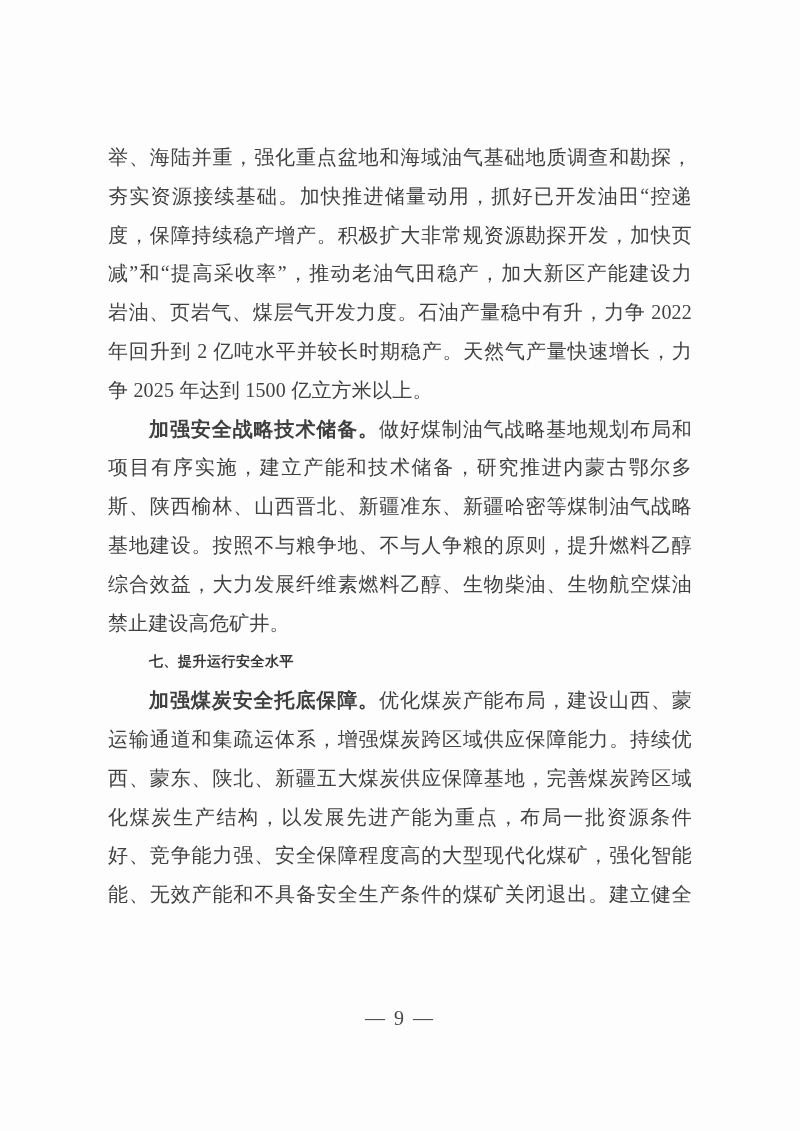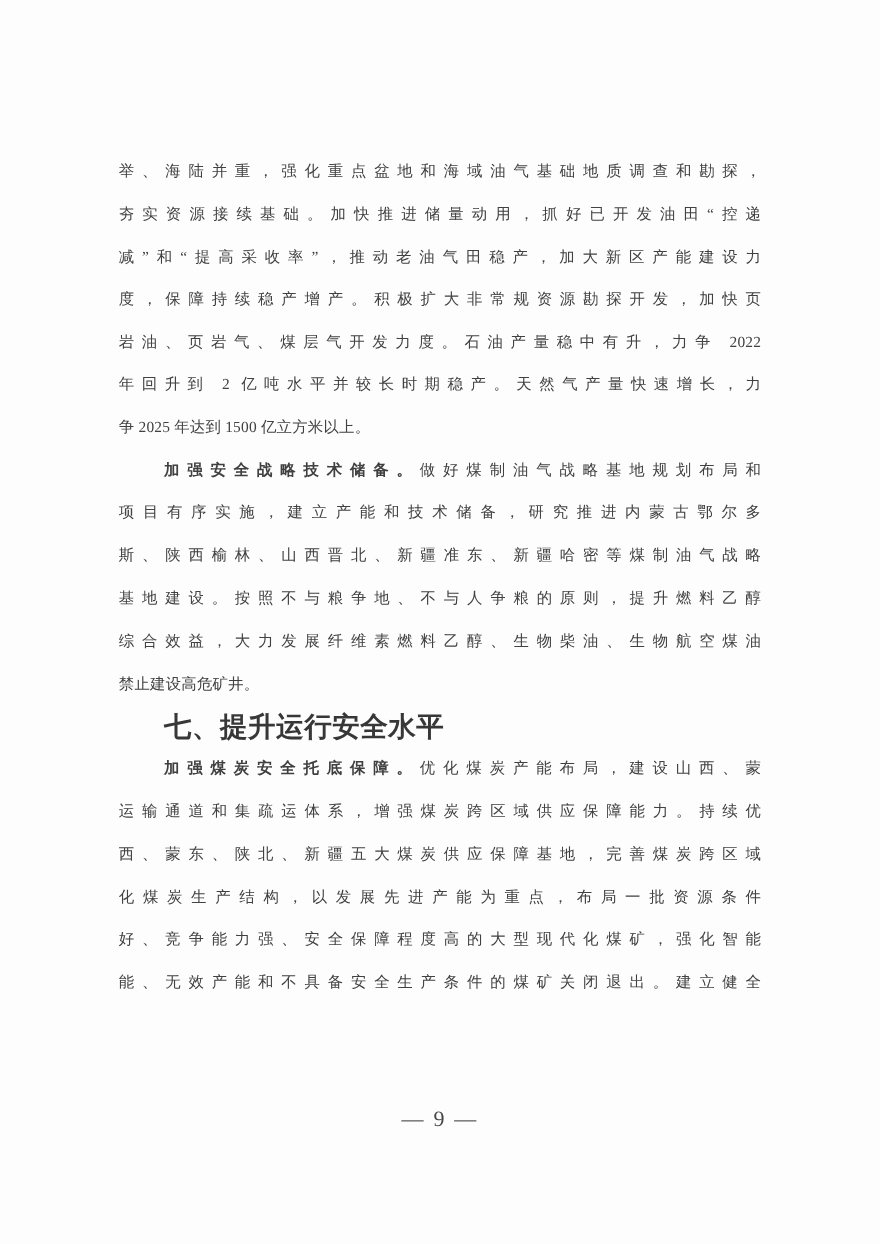--- a/index.html
+++ b/index.html
@@ -27,21 +27,21 @@
     top: 138px;
     width: 584px;
   }
   .paragraph {
     margin: 0;
     padding: 0;
   }
   .line {
     height: 38.8px;
     line-height: 38.8px;
-    font-size: 14px;
+    font-size: 20px;
     color: #414141;
     text-align: justify;
     text-align-last: justify;
     text-justify: inter-character;
     overflow: hidden;
     letter-spacing: 0.2px;
   }
   .line.no-justify {
     text-align: left;
     text-align-last: left;
@@ -52,21 +52,21 @@
   .seg.bold {
     font-weight: 700;
     color: #404040;
   }
   .heading {
     height: 38.8px;
     line-height: 38.8px;
     padding-left: 41px;
     font-family: "Liberation Sans", "DejaVu Sans", sans-serif;
     font-weight: 700;
-    font-size: 25px;
+    font-size: 14px;
     color: #373737;
     letter-spacing: 0.5px;
   }
   .footer {
     position: absolute;
     left: 0;
     top: 1001px;
     width: 800px;
     height: 34px;
     line-height: 34px;
@@ -77,22 +77,22 @@
   }
 </style>
 </head>
 <body>
 
 <div class="page">
   <div class="content">
       <div class="paragraph">
         <div class="line"><span class="seg">举、海陆并重，强化重点盆地和海域油气基础地质调查和勘探，</span></div>
         <div class="line"><span class="seg">夯实资源接续基础。加快推进储量动用，抓好已开发油田“控递</span></div>
+        <div class="line"><span class="seg">度，保障持续稳产增产。积极扩大非常规资源勘探开发，加快页</span></div>
         <div class="line"><span class="seg">减”和“提高采收率”，推动老油气田稳产，加大新区产能建设力</span></div>
-        <div class="line"><span class="seg">度，保障持续稳产增产。积极扩大非常规资源勘探开发，加快页</span></div>
         <div class="line"><span class="seg">岩油、页岩气、煤层气开发力度。石油产量稳中有升，力争 2022</span></div>
         <div class="line"><span class="seg">年回升到 2 亿吨水平并较长时期稳产。天然气产量快速增长，力</span></div>
         <div class="line no-justify"><span class="seg">争 2025 年达到 1500 亿立方米以上。</span></div>
       </div>
       <div class="paragraph">
         <div class="line indent"><span class="seg bold">加强安全战略技术储备。</span><span class="seg">做好煤制油气战略基地规划布局和</span></div>
         <div class="line"><span class="seg">项目有序实施，建立产能和技术储备，研究推进内蒙古鄂尔多</span></div>
         <div class="line"><span class="seg">斯、陕西榆林、山西晋北、新疆准东、新疆哈密等煤制油气战略</span></div>
         <div class="line"><span class="seg">基地建设。按照不与粮争地、不与人争粮的原则，提升燃料乙醇</span></div>
         <div class="line"><span class="seg">综合效益，大力发展纤维素燃料乙醇、生物柴油、生物航空煤油</span></div>

